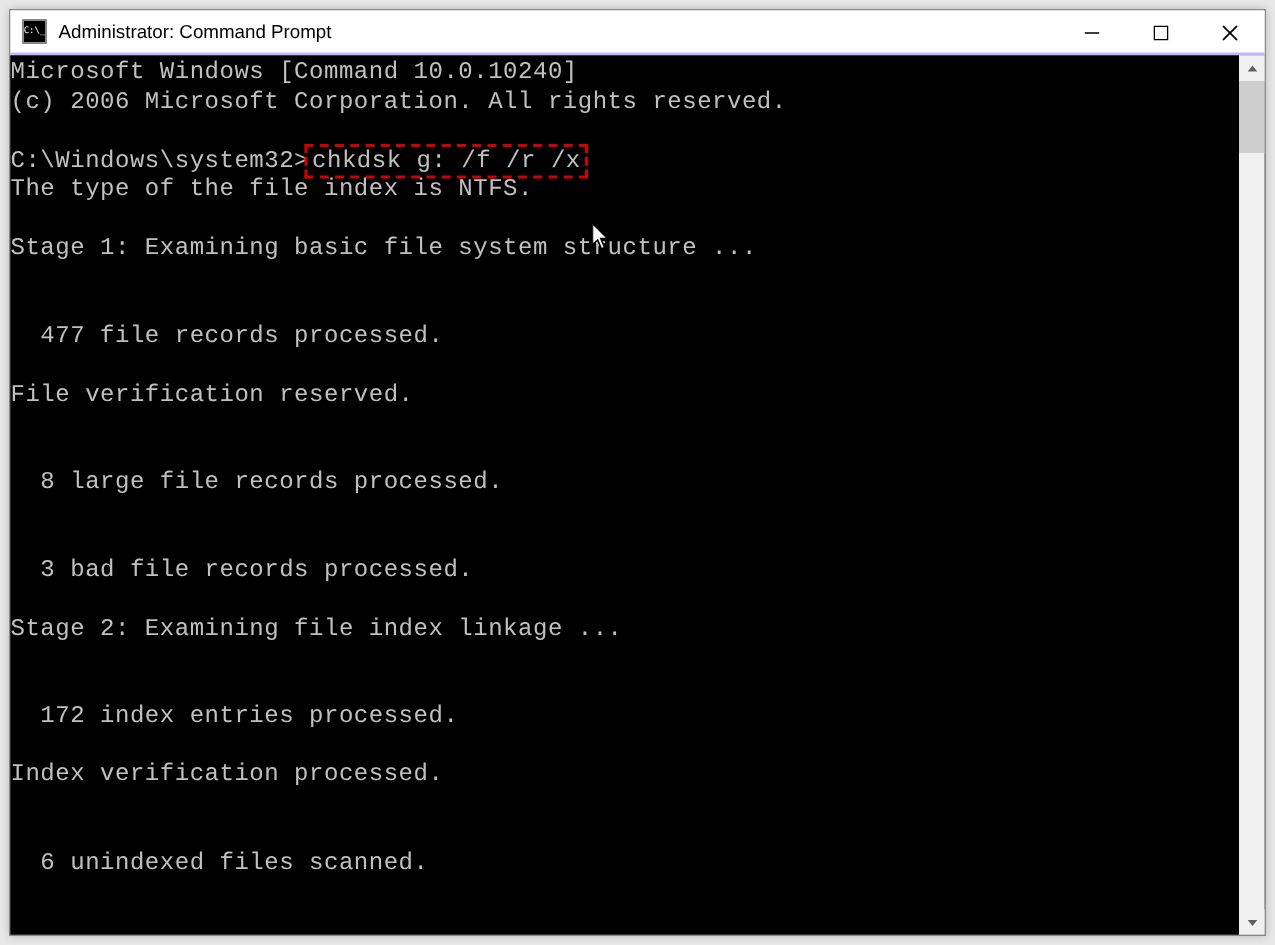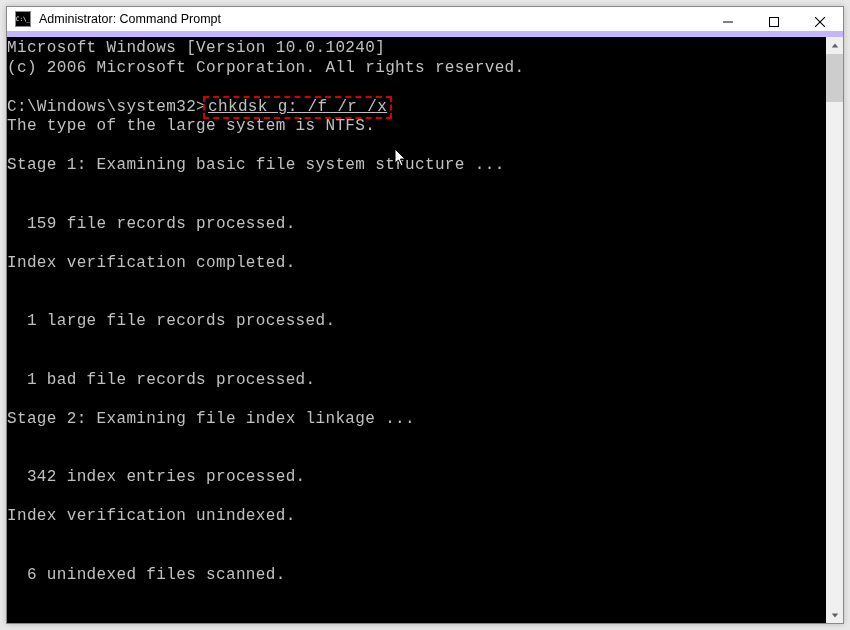--- a/index.html
+++ b/index.html
@@ -21,21 +21,21 @@
     box-shadow: 0 0 6px rgba(0,0,0,0.2);
     display: flex;
     flex-direction: column;
   }
   .titlebar {
     height: 30px;
     background: #ffffff;
     display: flex;
     align-items: center;
     padding-left: 8px;
-    border-bottom: 6px solid #c4b5fd;
+    border-bottom: 2px solid #c4b5fd;
   }
   .title-icon {
     width: 16px;
     height: 16px;
     background: #000;
     border: 1px solid #888;
     margin-right: 8px;
     display: flex;
     align-items: center;
     justify-content: center;
@@ -110,21 +110,20 @@
     top: 17px;
     left: 0;
     width: 17px;
     height: 48px;
     background: #cdcdcd;
   }
   .highlight {
     border: 2.5px dashed #d40000;
     padding: 0 3px 1px 3px;
     margin: -2px -3px;
-    text-decoration: underline;
   }
   .cursor-arrow {
     position: absolute;
     top: 112px;
     left: 388px;
     pointer-events: none;
   }
   .cursor-arrow svg { width: 12px; height: 18px; }
 </style>
 </head>
@@ -149,45 +148,45 @@
       <button class="win-btn close">
         <svg viewBox="0 0 10 10">
             <line x1="0" y1="0" x2="10" y2="10" stroke="#000" stroke-width="1.1"></line>
             <line x1="10" y1="0" x2="0" y2="10" stroke="#000" stroke-width="1.1"></line>
           </svg>
       </button>
     </div>
   </div>
 
   <div class="terminal-wrap">
-    <div class="terminal"><span>Microsoft Windows [Version 10.0.10240]</span>
+    <div class="terminal"><span>Microsoft Windows [Command 10.0.10240]</span>
 <span>(c) 2006 Microsoft Corporation. All rights reserved.</span>
 
 <span>C:\Windows\system32&gt;</span><span class="highlight">chkdsk g: /f /r /x</span>
-<span>The type of the large system is NTFS.</span>
+<span>The type of the file index is NTFS.</span>
 
 <span>Stage 1: Examining basic file system structure ...</span>
 
 
-<span>  159 file records processed.</span>
-
-<span>Index verification completed.</span>
-
-
-<span>  1 large file records processed.</span>
-
-
-<span>  1 bad file records processed.</span>
+<span>  477 file records processed.</span>
+
+<span>File verification reserved.</span>
+
+
+<span>  8 large file records processed.</span>
+
+
+<span>  3 bad file records processed.</span>
 
 <span>Stage 2: Examining file index linkage ...</span>
 
 
-<span>  342 index entries processed.</span>
-
-<span>Index verification unindexed.</span>
+<span>  172 index entries processed.</span>
+
+<span>Index verification processed.</span>
 
 
 <span>  6 unindexed files scanned.</span></div>
 
     <div class="scrollbar">
       <div class="scroll-arrow up">
         <svg viewBox="0 0 10 10">
             <path d="M5 2 L9 7 L1 7 Z"></path>
           </svg>
       </div>

